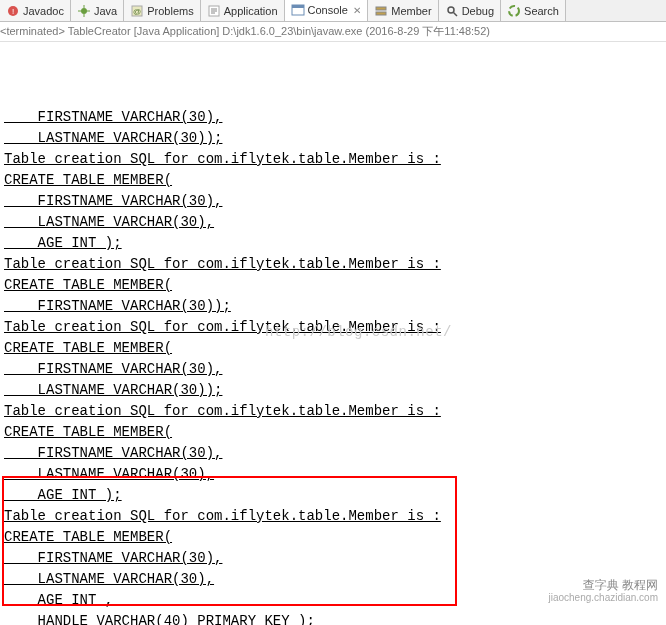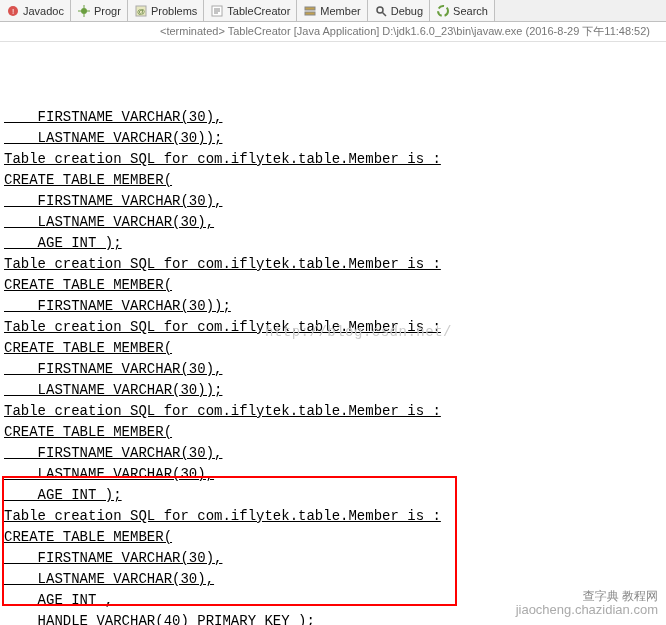--- a/index.html
+++ b/index.html
@@ -34,27 +34,26 @@
       cursor: pointer;
     }
     .tab.active {
       background: #fff;
       border-bottom: 1px solid #fff;
       position: relative;
     }
     .tab-icon { width: 14px; height: 14px; display: inline-flex; align-items: center; justify-content: center; }
     .tab-close { margin-left: 2px; color: #888; font-size: 10px; }
     .status-line {
-      padding: 2px 16px;
+      padding: 2px 0;
       color: #777;
       font-size: 11px;
       border-bottom: 1px solid #e0e0e0;
       white-space: nowrap;
       overflow: hidden;
-      text-align: right;
     }
     .console {
       font-family: Consolas, "Courier New", monospace;
       font-size: 14px;
       line-height: 1.5;
       padding: 2px 0;
       color: #000;
       white-space: pre;
       position: relative;
     }
@@ -70,29 +69,29 @@
       letter-spacing: 0.5px;
     }
     .highlight-box {
       position: absolute;
       border: 2px solid #ff0000;
       pointer-events: none;
     }
     .footer-watermark {
       position: absolute;
       right: 8px;
-      bottom: 8px;
+      bottom: 22px;
       color: #999;
       font-size: 11px;
       font-family: Arial, sans-serif;
       text-align: right;
       line-height: 1.1;
     }
     .footer-watermark .cn { font-size: 12px; color: #888; }
-    .footer-watermark .url { font-size: 13px; color: #aaa; }
+    .footer-watermark .url { font-size: 10px; color: #aaa; }
   </style>
 </head>
 <body>
 
 <div class="tab-bar">
     <div class="tab">
       <span class="tab-icon">
         <svg width="14" height="14" viewBox="0 0 14 14">
           <circle cx="7" cy="7" r="5" fill="#d9534f"></circle>
           <text x="7" y="10" font-size="8" fill="#fff" text-anchor="middle">!</text>
@@ -103,41 +102,51 @@
     <div class="tab">
       <span class="tab-icon">
         <svg width="14" height="14" viewBox="0 0 14 14">
           <circle cx="7" cy="7" r="3" fill="#6a9e3f"></circle>
           <line x1="7" y1="1" x2="7" y2="4" stroke="#6a9e3f"></line>
           <line x1="7" y1="10" x2="7" y2="13" stroke="#6a9e3f"></line>
           <line x1="1" y1="7" x2="4" y2="7" stroke="#6a9e3f"></line>
           <line x1="10" y1="7" x2="13" y2="7" stroke="#6a9e3f"></line>
         </svg>
       </span>
-      <span>Progr</span>
+      <span>Java</span>
     </div>
     <div class="tab">
       <span class="tab-icon">
         <svg width="14" height="14" viewBox="0 0 14 14">
           <rect x="2" y="2" width="10" height="10" fill="#e8e8c0" stroke="#aaa"></rect>
           <text x="7" y="10" font-size="8" fill="#5a7a3a" text-anchor="middle">@</text>
         </svg>
       </span>
       <span>Problems</span>
     </div>
     <div class="tab">
       <span class="tab-icon">
         <svg width="14" height="14" viewBox="0 0 14 14">
           <rect x="2" y="2" width="10" height="10" fill="#fff" stroke="#aaa"></rect>
           <line x1="4" y1="5" x2="10" y2="5" stroke="#888"></line>
           <line x1="4" y1="7" x2="10" y2="7" stroke="#888"></line>
           <line x1="4" y1="9" x2="8" y2="9" stroke="#888"></line>
         </svg>
       </span>
-      <span>TableCreator</span>
+      <span>Application</span>
+    </div>
+    <div class="tab active">
+      <span class="tab-icon">
+        <svg width="14" height="14" viewBox="0 0 14 14">
+          <rect x="1" y="2" width="12" height="10" fill="#fff" stroke="#6b8db5"></rect>
+          <rect x="1" y="2" width="12" height="3" fill="#6b8db5"></rect>
+        </svg>
+      </span>
+      <span>Console</span>
+      <span class="tab-close">✕</span>
     </div>
     <div class="tab">
       <span class="tab-icon">
         <svg width="14" height="14" viewBox="0 0 14 14">
           <rect x="2" y="3" width="10" height="3" fill="#c0a050" stroke="#888"></rect>
           <rect x="2" y="8" width="10" height="3" fill="#c0a050" stroke="#888"></rect>
         </svg>
       </span>
       <span>Member</span>
     </div>

